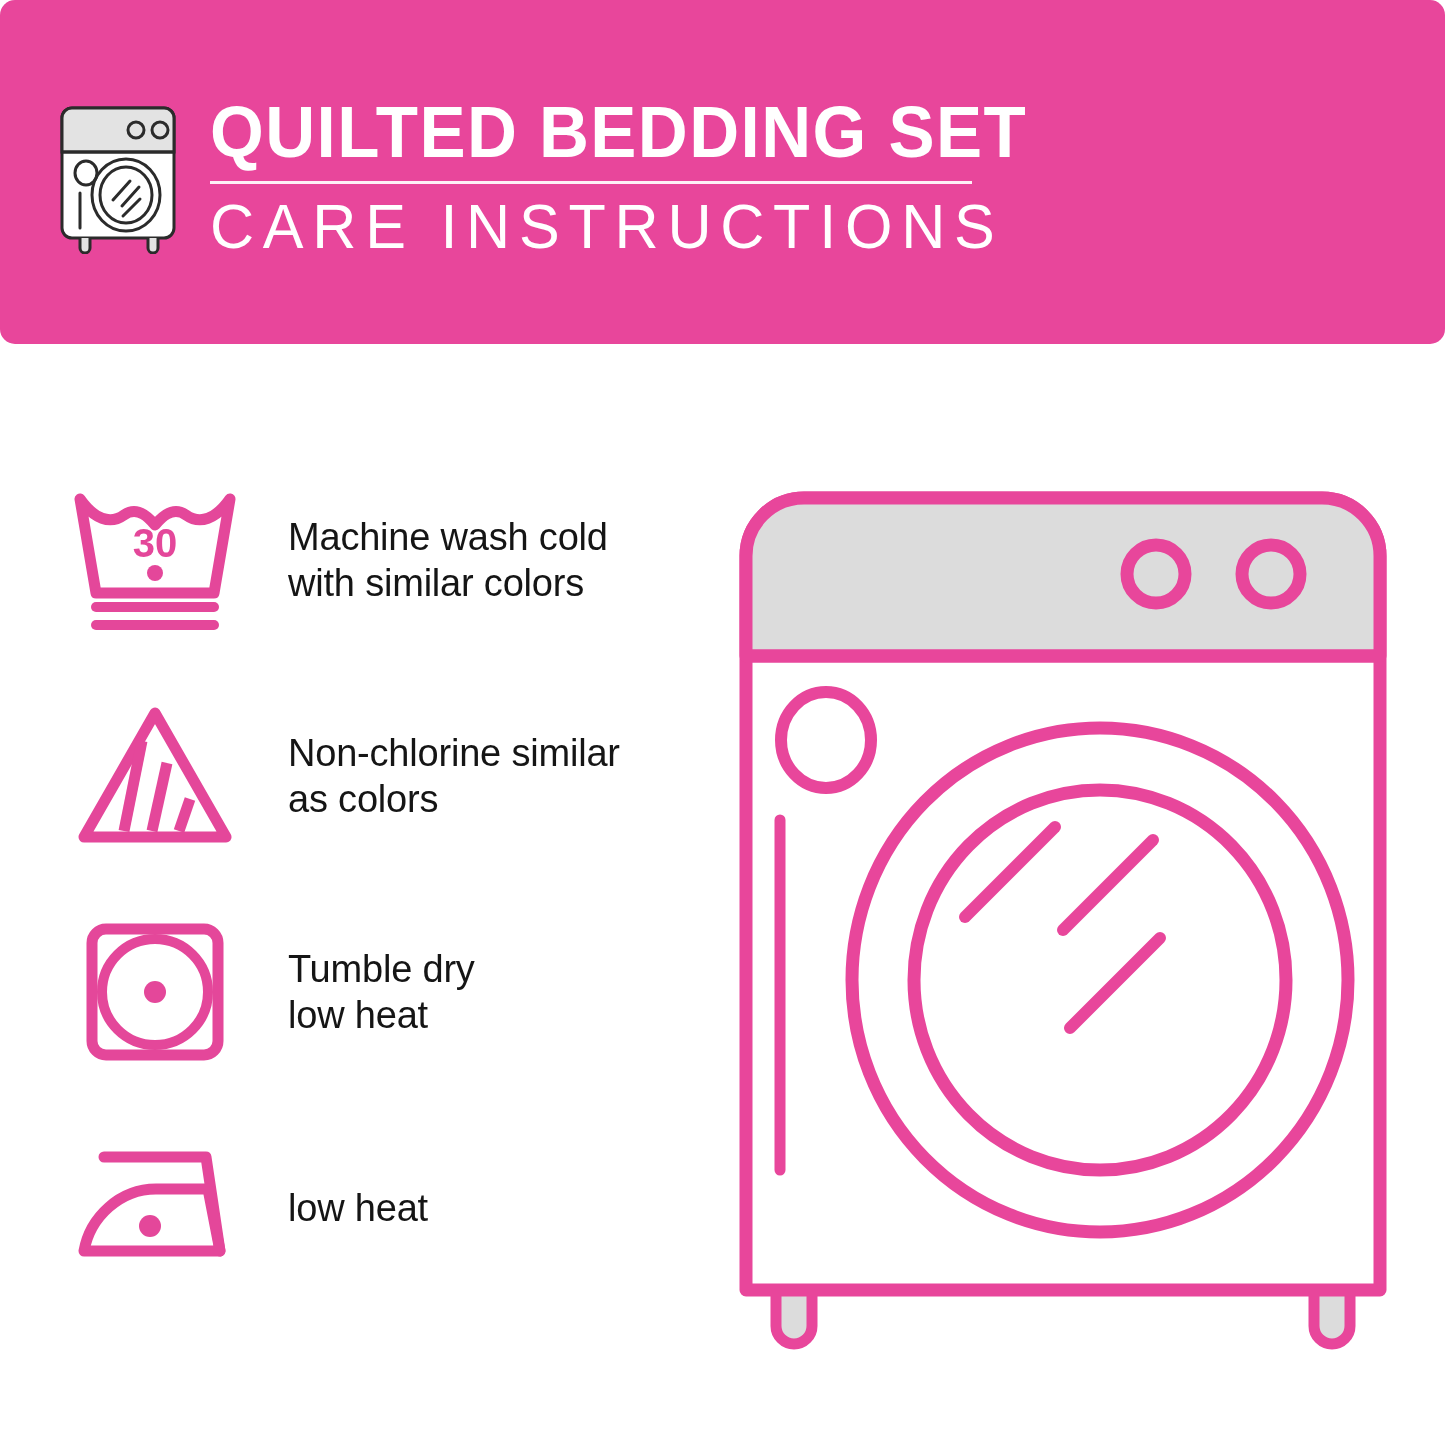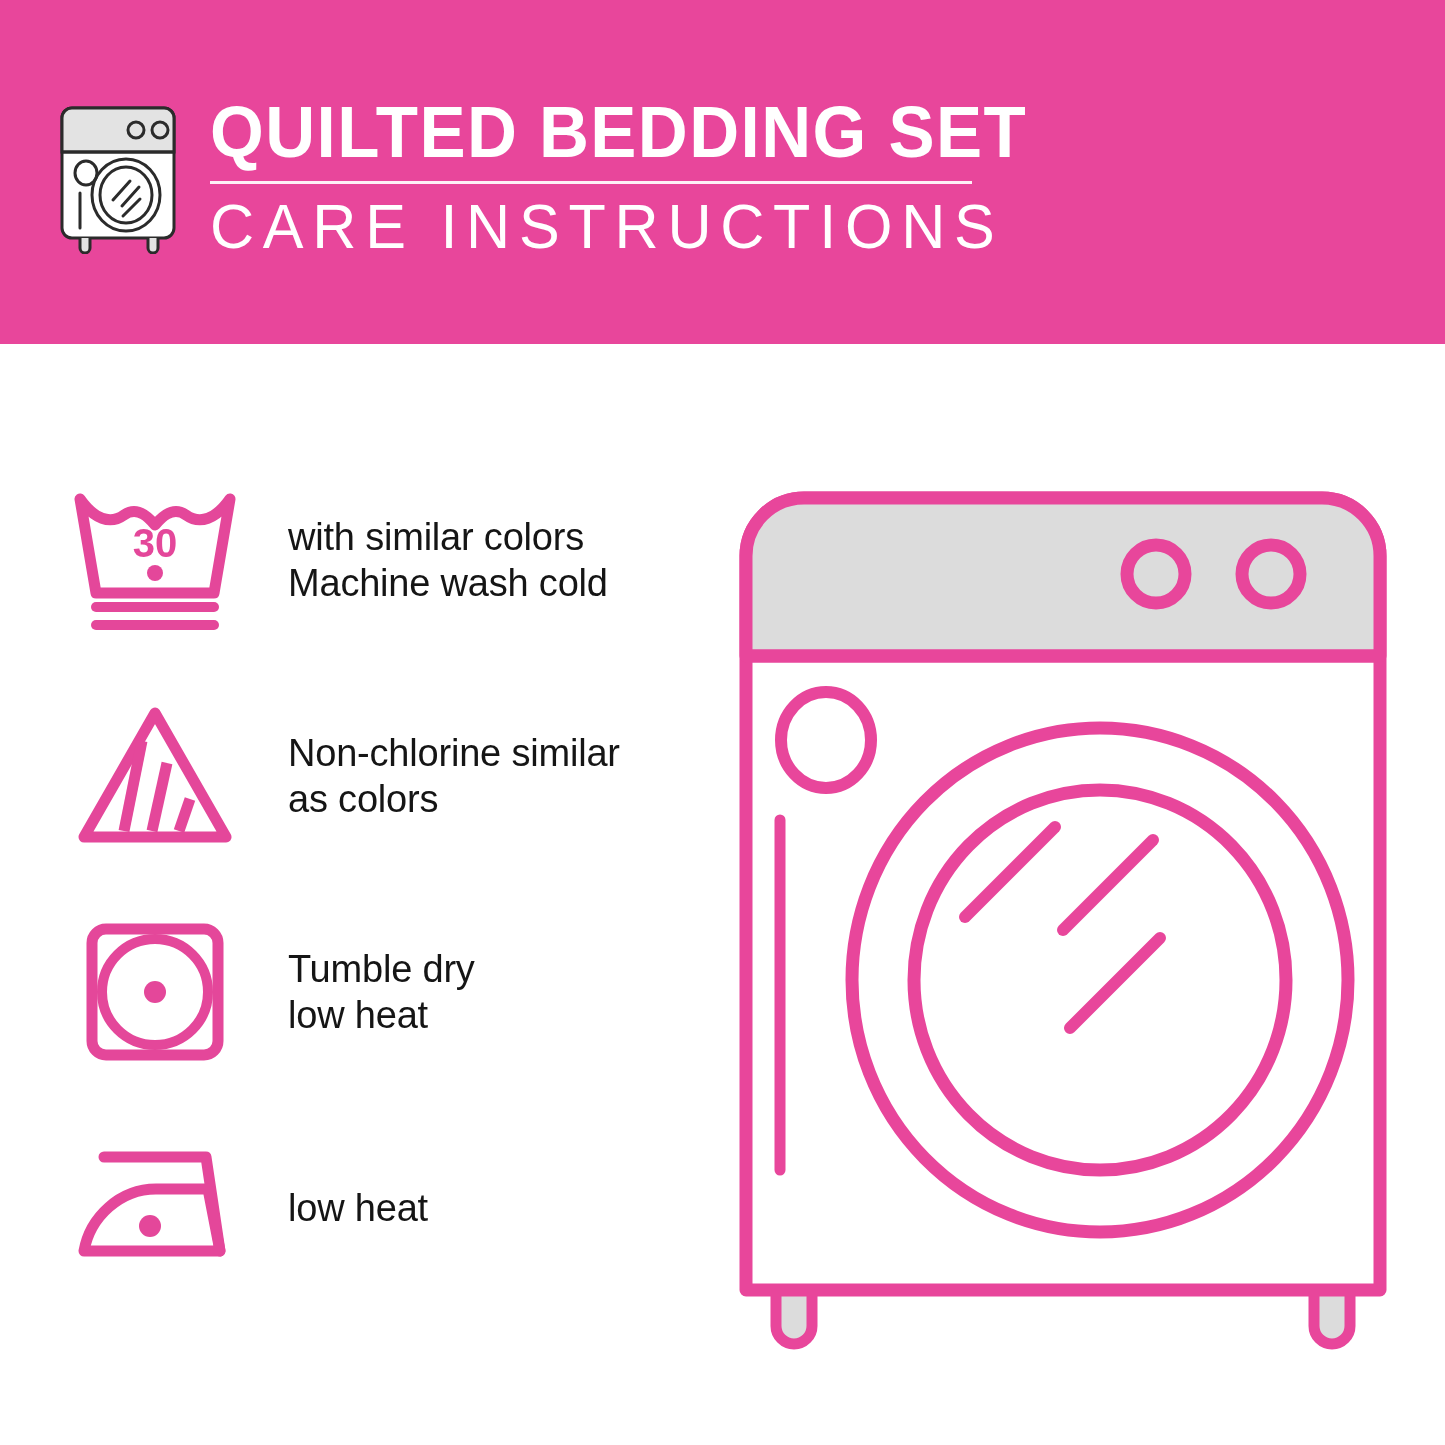--- a/index.html
+++ b/index.html
@@ -19,20 +19,21 @@
   }
 
   
   .header-banner {
     position: absolute;
     left: 0;
     top: 0;
     width: 1445px;
     height: 344px;
     background: #E8469B;
+    border-radius: 15px;
   }
   .header-inner {
     position: absolute;
     left: 56px;
     top: 96px;
     display: flex;
     align-items: flex-start;
   }
   .header-logo {
     width: 132px;
@@ -157,22 +158,22 @@
       <div class="care-symbol">
         <svg width="178" height="150" viewBox="0 0 178 150">
           <path d="M14 14 L30 108 L148 108 L164 14 C150 34 134 40 120 30 C106 20 94 34 89 40 C84 34 72 20 58 30 C44 40 28 34 14 14 Z" fill="none" stroke="#E4479A" stroke-width="11" stroke-linejoin="round" stroke-linecap="round"></path>
           <text x="89" y="72" text-anchor="middle" font-family="'Liberation Sans', sans-serif" font-size="40" font-weight="bold" fill="#E4479A">30</text>
           <circle cx="89" cy="88" r="8" fill="#E4479A"></circle>
           <line x1="30" y1="122" x2="148" y2="122" stroke="#E4479A" stroke-width="10" stroke-linecap="round"></line>
           <line x1="30" y1="140" x2="148" y2="140" stroke="#E4479A" stroke-width="10" stroke-linecap="round"></line>
         </svg>
       </div>
       <div class="care-text">
+        <span>Machine wash cold</span>
         <span>with similar colors</span>
-        <span>Machine wash cold</span>
       </div>
     </div>
 
     <div class="care-row">
       <div class="care-symbol">
         <svg width="178" height="150" viewBox="0 0 178 150">
           <path d="M89 12 L160 136 L18 136 Z" fill="none" stroke="#E4479A" stroke-width="11" stroke-linejoin="round"></path>
           <line x1="76" y1="40" x2="58" y2="130" stroke="#E4479A" stroke-width="11" stroke-linecap="butt"></line>
           <line x1="101" y1="62" x2="86" y2="130" stroke="#E4479A" stroke-width="11" stroke-linecap="butt"></line>
           <line x1="124" y1="98" x2="113" y2="130" stroke="#E4479A" stroke-width="11" stroke-linecap="butt"></line>

